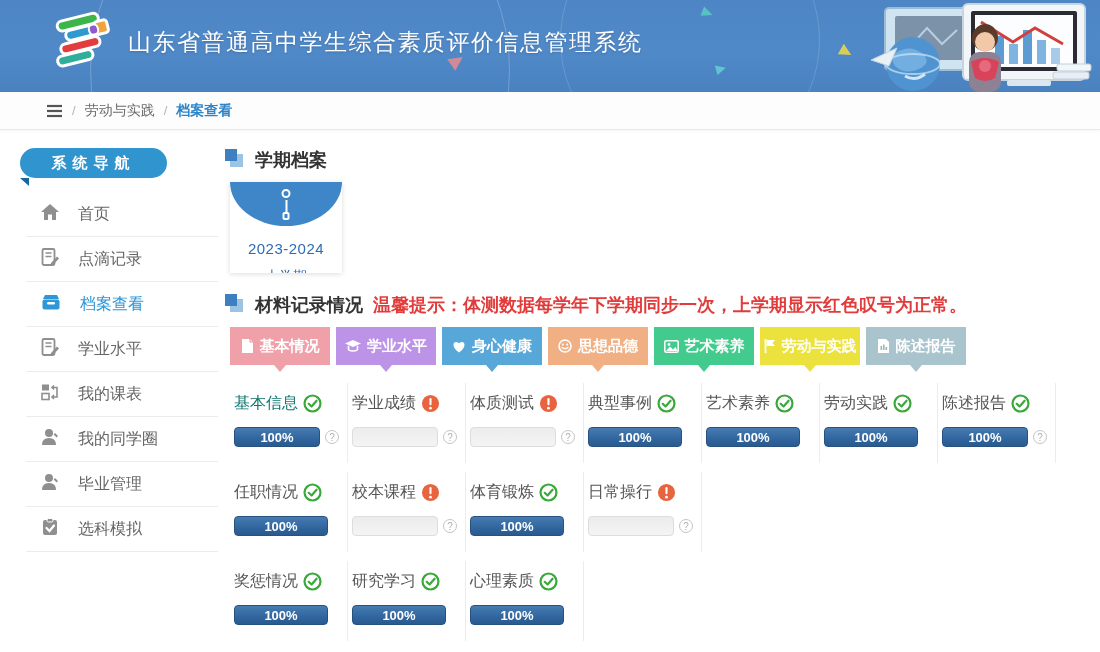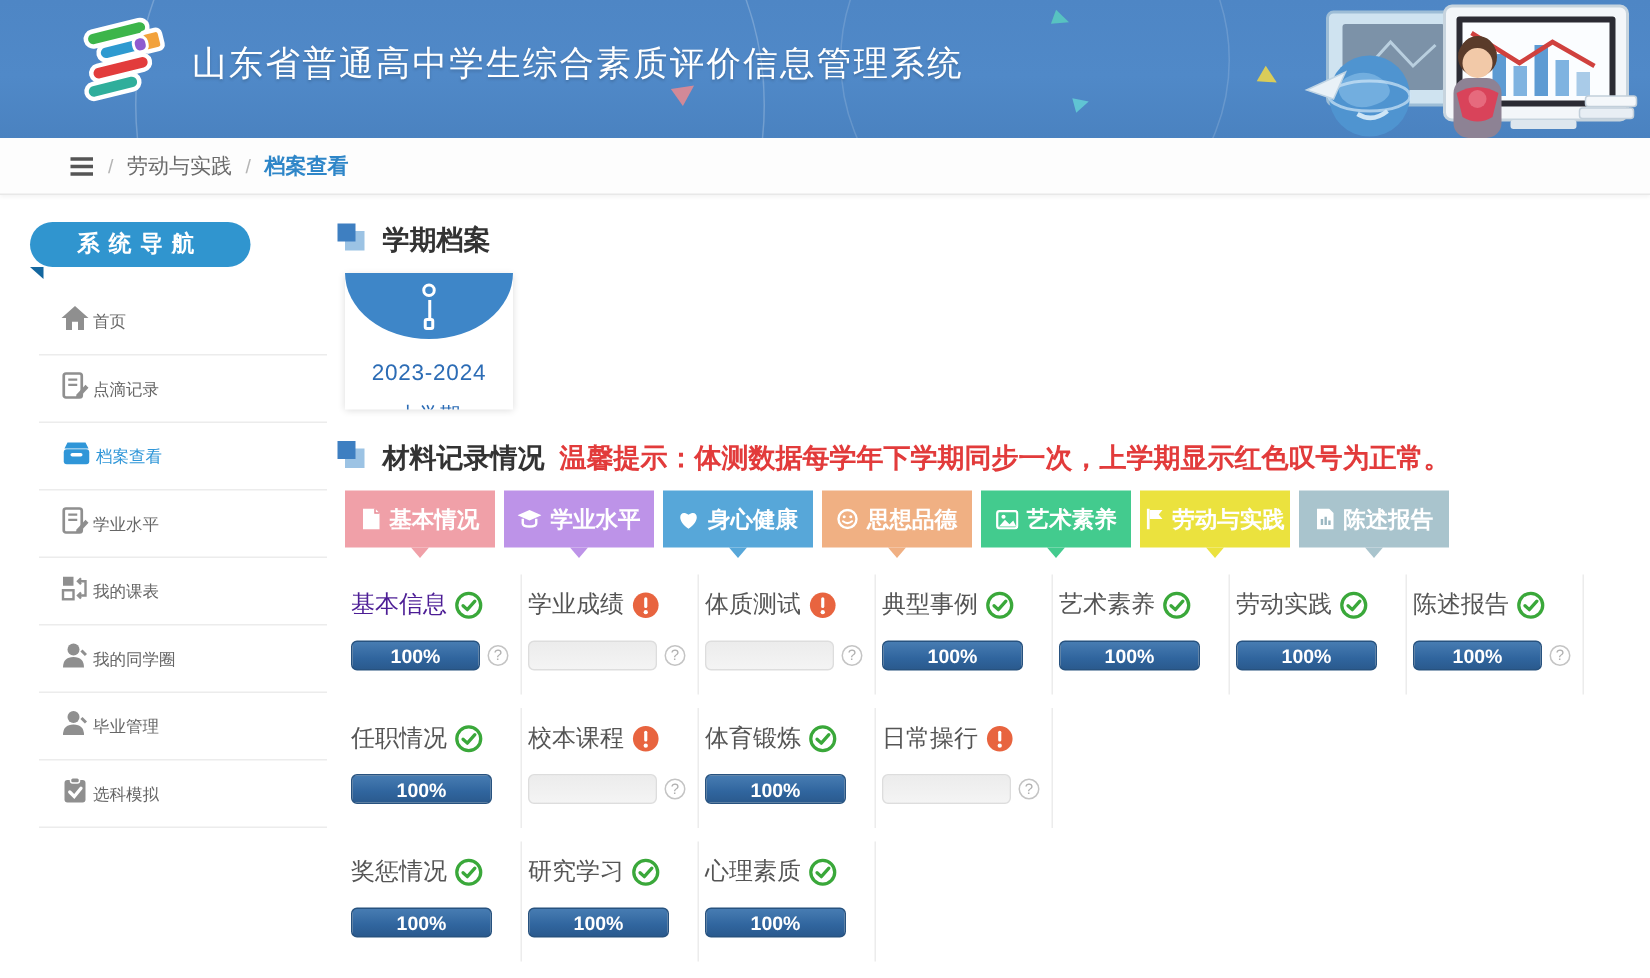--- a/index.html
+++ b/index.html
@@ -26,21 +26,21 @@
   .crumb .cur { color:#2e86c8; font-size:14px; font-weight:600; cursor:pointer; }
   .menu-btn { display:inline-flex; cursor:pointer; }
 
   
   .bodywrap { display:flex; padding:18px 0 0 26px; }
   .sidebar { width:192px; flex:none; }
   .ribbon { position:relative; width:147px; height:30px; background:#3095cf; color:#fff; font-size:15px; letter-spacing:6px; text-align:center; line-height:30px; margin-left:-6px; font-weight:600;border-radius:15px; }
   .ribbon::after { content:''; position:absolute; left:0; bottom:-8px; border-top:8px solid #14679f; border-left:9px solid transparent; }
   .nav-list { list-style:none; margin-top:14px; }
   .nav-item { display:flex; align-items:center; height:45px; border-bottom:1px solid #ececec; padding-left:14px; color:#8f8f8f; cursor:pointer; }
-  .nav-item .lbl { font-size:11px; color:#666; margin-left:2px; }
+  .nav-item .lbl { font-size:16px; color:#666; margin-left:18px; }
   .nav-item.active { color:#2f96d8; }
   .nav-item.active .lbl { color:#2f96d8; }
 
   
   .main { flex:1; padding-left:12px; }
   .sec-head { display:flex; align-items:center; margin-bottom:10px; }
   .sq-icon { position:relative; width:13px; height:13px; background:#9cc3e4; margin-right:12px; flex:none; }
   .sq-icon::after { content:''; position:absolute; left:-5px; top:-5px; width:12px; height:12px; background:#3e7fc1; }
   .sec-title { font-size:18px; color:#333; font-weight:600; }
   .tip { color:#e23b3b; font-size:18px; font-weight:600; margin-left:10px; }
@@ -65,21 +65,21 @@
   .t5 { background:#43cb8e; } .t5::after { border-top-color:#43cb8e; }
   .t6 { background:#ebe23e; } .t6::after { border-top-color:#ebe23e; }
   .t7 { background:#a9c4cd; } .t7::after { border-top-color:#a9c4cd; }
 
   
   .cards { margin-top:18px; }
   .crow { display:flex; margin-bottom:9px; }
   .cell { width:118px; flex:none; border-right:1px solid #ececec; padding:10px 8px 16px 4px; background:#fff; }
   .ct { display:flex; align-items:center; }
   .cname { font-size:16px; color:#555; cursor:pointer; white-space:nowrap; }
-  .cname.hl { color:#4c1d95; }
+  .cname.hl { color:#0f766e; }
   .ct svg { margin-left:5px; flex:none; }
   .cb { display:flex; align-items:center; margin-top:13px; }
   .bar { width:94px; height:20px; border-radius:4px; display:flex; align-items:center; justify-content:center; font-size:13px; font-weight:bold; }
   .bar.full { background:linear-gradient(180deg,#477cb2 0%,#30659e 60%,#2a5a8e 100%); border:1px solid #27527f; color:#fff; }
   .bar.empty { background:linear-gradient(180deg,#ececec,#f4f4f4); border:1px solid #ddd; }
   .help { width:14px; height:14px; border:1px solid #c4c4c4; border-radius:50%; font-size:10px; color:#b0b0b0; display:inline-flex; align-items:center; justify-content:center; margin-left:5px; cursor:pointer; flex:none; }
 </style>
 </head>
 <body>
 

